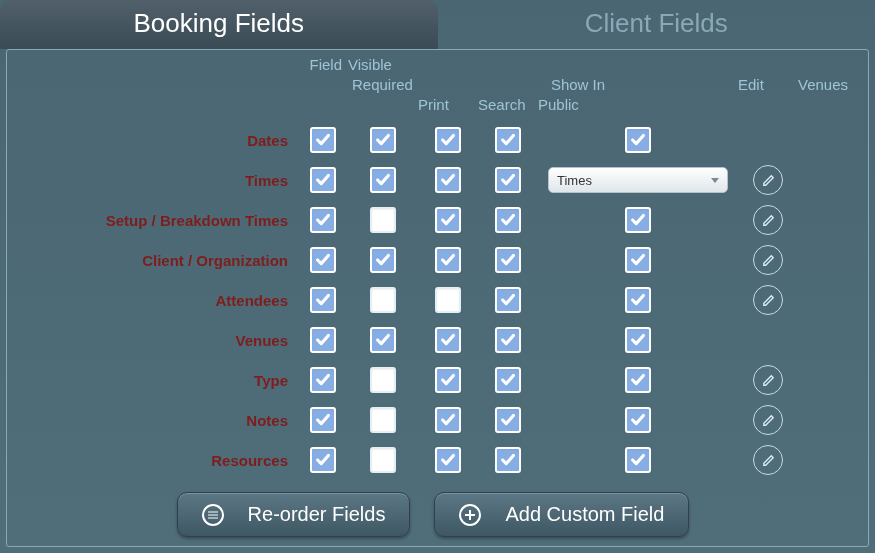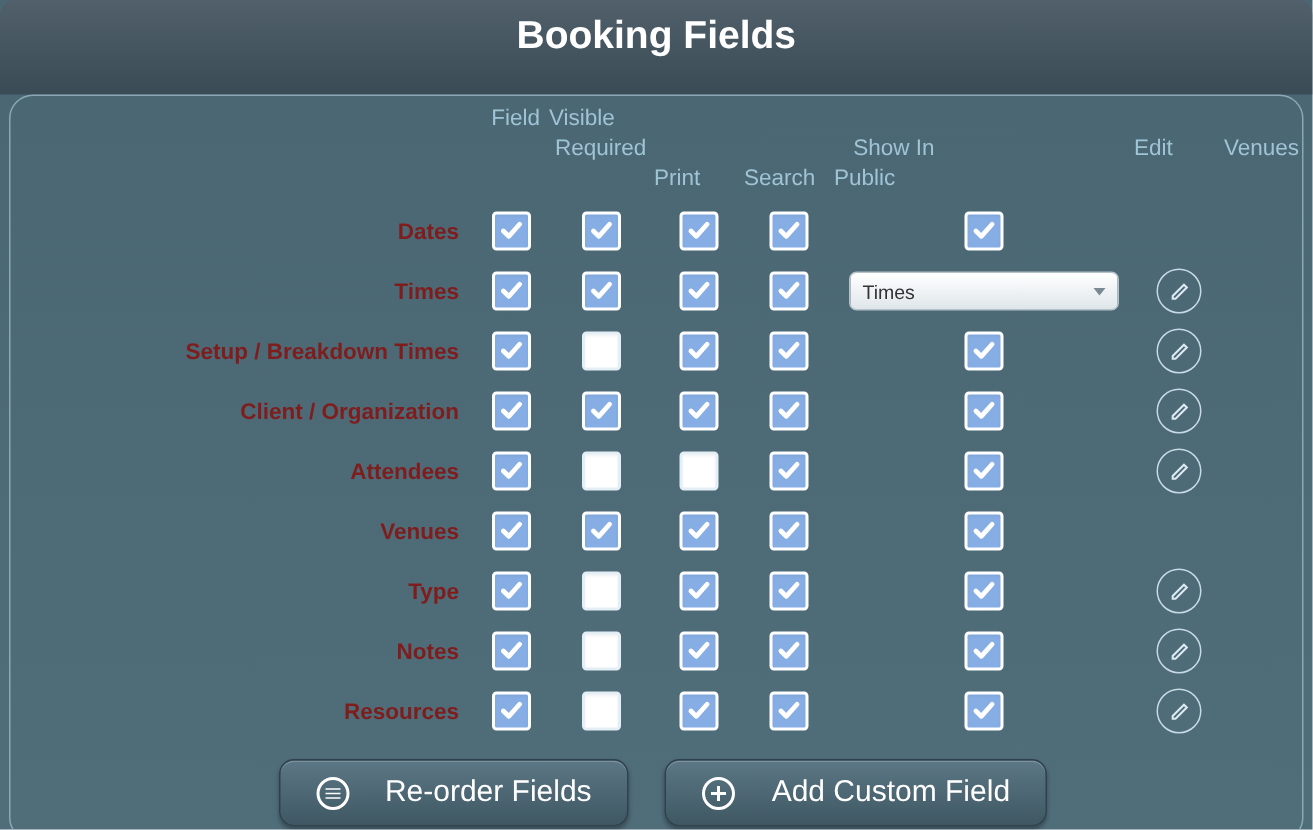--- a/index.html
+++ b/index.html
@@ -12,38 +12,38 @@
     color: #a7c9d8;
   }
   .tabs {
     display: flex;
     padding: 0;
   }
   .tab {
     flex: 1;
     text-align: center;
     font-size: 26px;
-    font-weight: 700;
-    padding: 8px 0 24px 0;
+    font-weight: 400;
+    padding: 8px 0 10px 0;
     color: #fff;
     cursor: pointer;
   }
   .tab.active {
     background: linear-gradient(to bottom, #51606a, #3a4b55);
     border-radius: 10px 10px 0 0;
     color: #fff;
   }
   .tab.inactive {
     color: #8ba8b7;
   }
   .panel {
     margin: 0 6px 0 6px;
     border: 1px solid #8ba8b7;
-    border-radius: 16px;
-    padding: 6px 10px 18px 19px;
+    border-radius: 3px;
+    padding: 6px 10px 18px 1px;
     height: 498px;
     position: relative;
   }
   .grid {
     display: grid;
     grid-template-columns: 290px 50px 70px 60px 60px 200px 60px 60px;
     align-items: center;
     row-gap: 0;
   }
   .header-row1 { height: 20px; }
@@ -152,20 +152,21 @@
   .showin-span {
     grid-column: 4 / span 3;
     text-align: center;
   }
 </style>
 </head>
 <body>
 
 <div class="tabs">
   <div class="tab active">Booking Fields</div>
+  <div class="tab inactive">Client Fields</div>
 </div>
 
 <div class="panel">
   <div class="grid" id="grid">
 
     <div class="header-row1"></div>
     <div class="hdr right header-row1">Field</div>
     <div class="hdr header-row1">Visible</div>
     <div class="hdr header-row1" style="grid-column:3 / span 1; text-align:left; padding-left:4px;">Required</div>
     <div class="hdr header-row1 showin-span">Show In</div>

